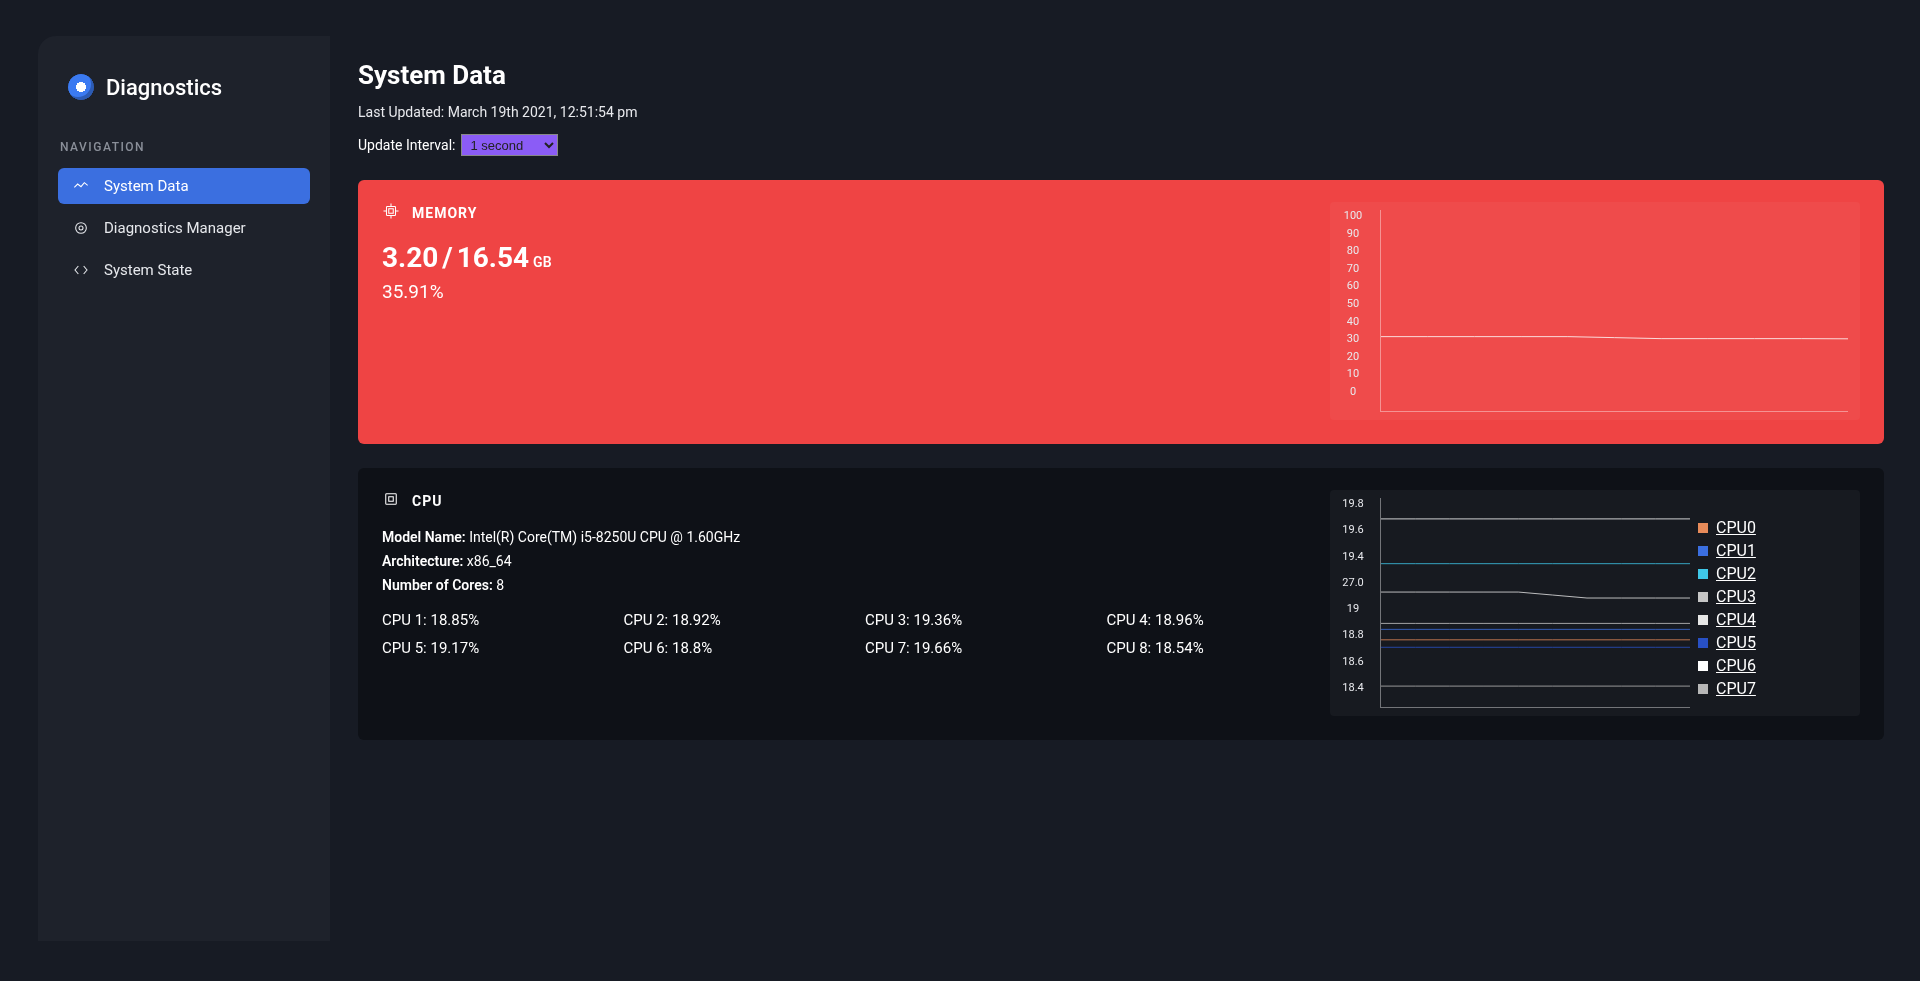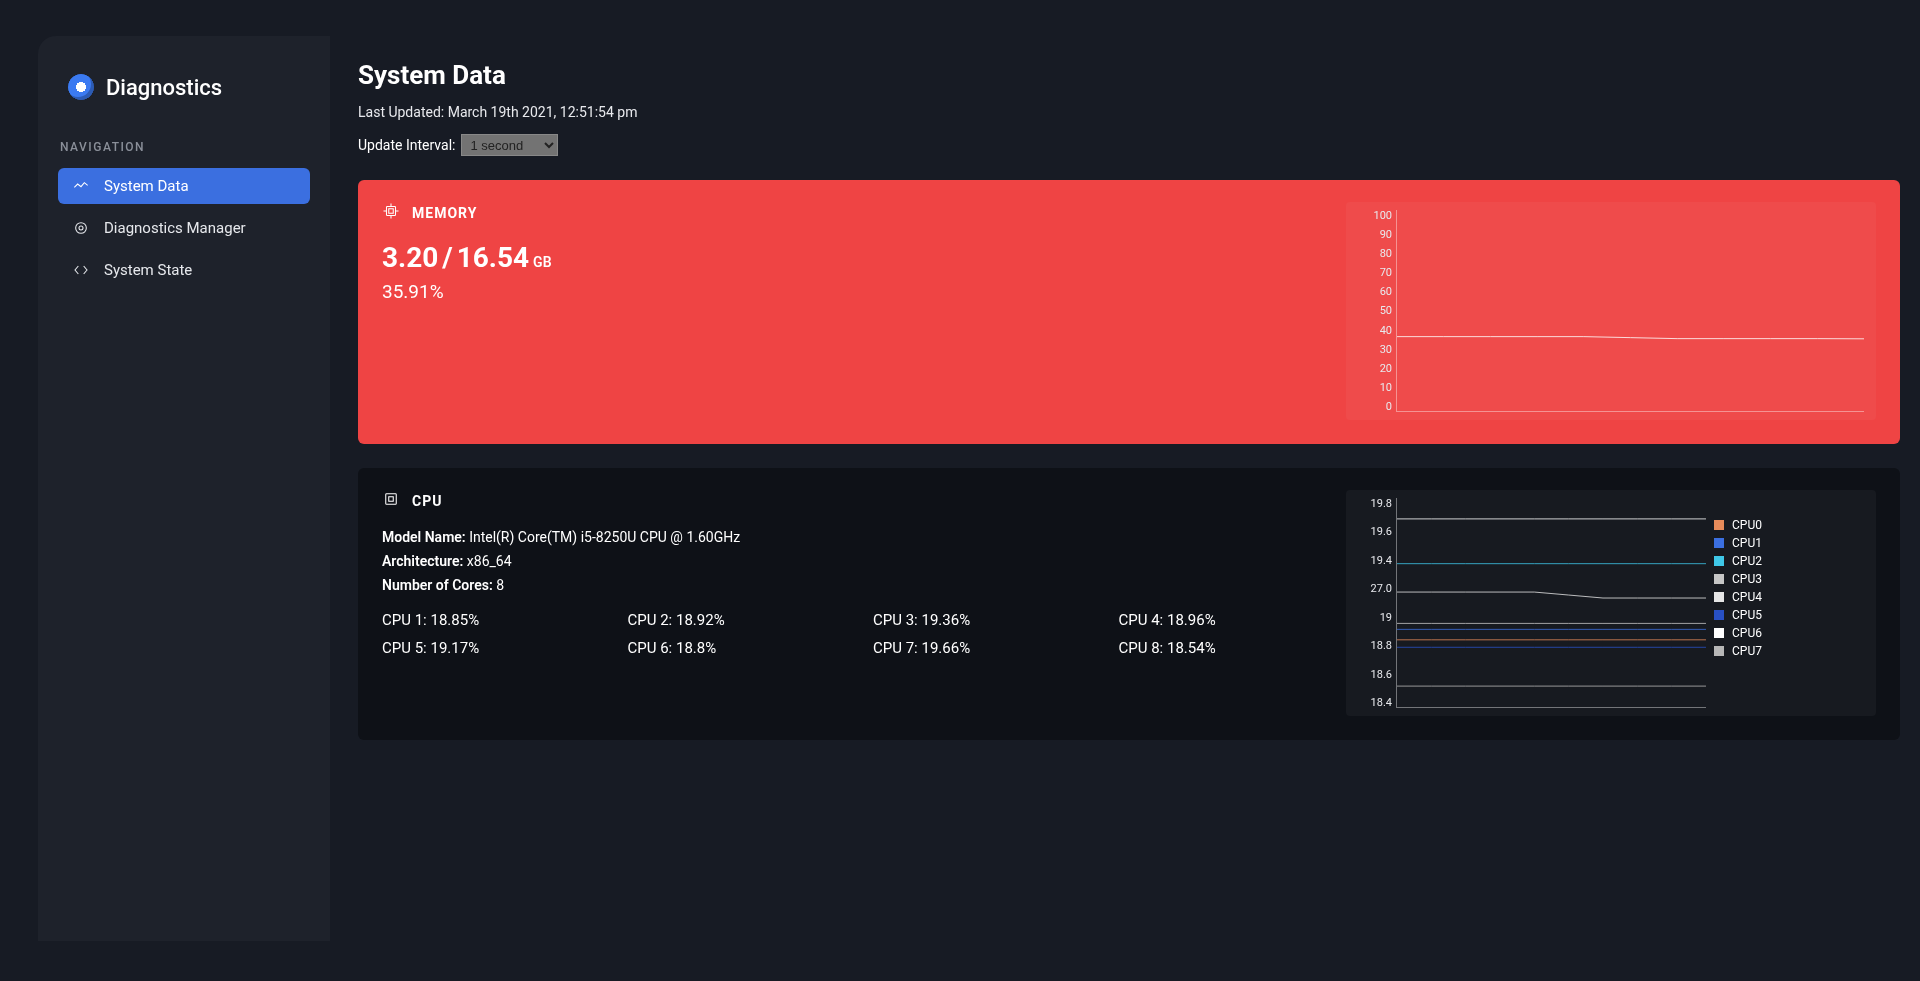--- a/index.html
+++ b/index.html
@@ -8,21 +8,21 @@
     background: #171b24;
     color: #ffffff;
     font-family: "Segoe UI", Roboto, Arial, sans-serif;
     font-size: 14px;
     overflow: hidden;
   }
   .app {
     display: flex;
     width: 100%;
     height: 100%;
-    padding: 36px 20px 40px 38px;
+    padding: 36px 36px 40px 38px;
   }
   .sidebar {
     width: 292px;
     background: #1e222b;
     border-top-left-radius: 18px;
     padding: 38px 20px 24px 20px;
     flex-shrink: 0;
   }
   .brand {
     display: flex;
@@ -57,21 +57,21 @@
 
   .main {
     flex: 1;
     padding: 24px 0 0 28px;
     overflow: hidden;
   }
   .page-title { font-size: 26px; font-weight: 700; margin-bottom: 14px; }
   .last-updated { font-size: 14px; color: #e8e9ed; margin-bottom: 14px; }
   .interval-row { display:flex; align-items:center; gap:6px; margin-bottom: 24px; font-size:14px; }
   .interval-row select {
-    background:#737373; color:#222; border:1px solid #888; height:22px; font-size:13px; padding:0 4px;
+    background:#8b5cf6; color:#222; border:1px solid #888; height:22px; font-size:13px; padding:0 4px;
   }
 
   .card {
     border-radius: 6px;
     padding: 22px 24px 24px 24px;
     margin-bottom: 24px;
     display:flex;
     gap: 20px;
   }
   .card-left { flex: 1; min-width: 0; }
@@ -101,27 +101,27 @@
     font-size: 15px;
   }
 
   
   .chart-area {
     position:absolute; left:50px; right:12px; top:8px; bottom:8px;
     border-left:1px solid rgba(255,255,255,0.4);
     border-bottom:1px solid rgba(255,255,255,0.4);
   }
   .cpu-card .chart-area { right: 170px; }
-  .y-ticks { position:absolute; left:0; top:8px; bottom:8px; width:46px;
+  .y-ticks { position:absolute; left:0; top:8px; bottom:23px; width:46px;
     display:flex; flex-direction:column; justify-content:space-between;
-    text-align:right; font-size:11px; color:#e8e9ed; }
+    text-align:center; font-size:11px; color:#e8e9ed; }
   .y-ticks span { line-height:1; }
   .legend {
     position:absolute; right:12px; top:28px; width:150px;
-    display:flex; flex-direction:column; gap:4px; font-size:12px;
+    display:flex; flex-direction:column; gap:4px; font-size:16px;text-decoration:underline;
   }
   .legend-item { display:flex; align-items:center; gap:8px; }
   .legend-swatch { width:10px; height:10px; }
   .chart-svg { position:absolute; inset:0; width:100%; height:100%; }
 </style>
 </head>
 <body>
 
 <div class="app">
 

